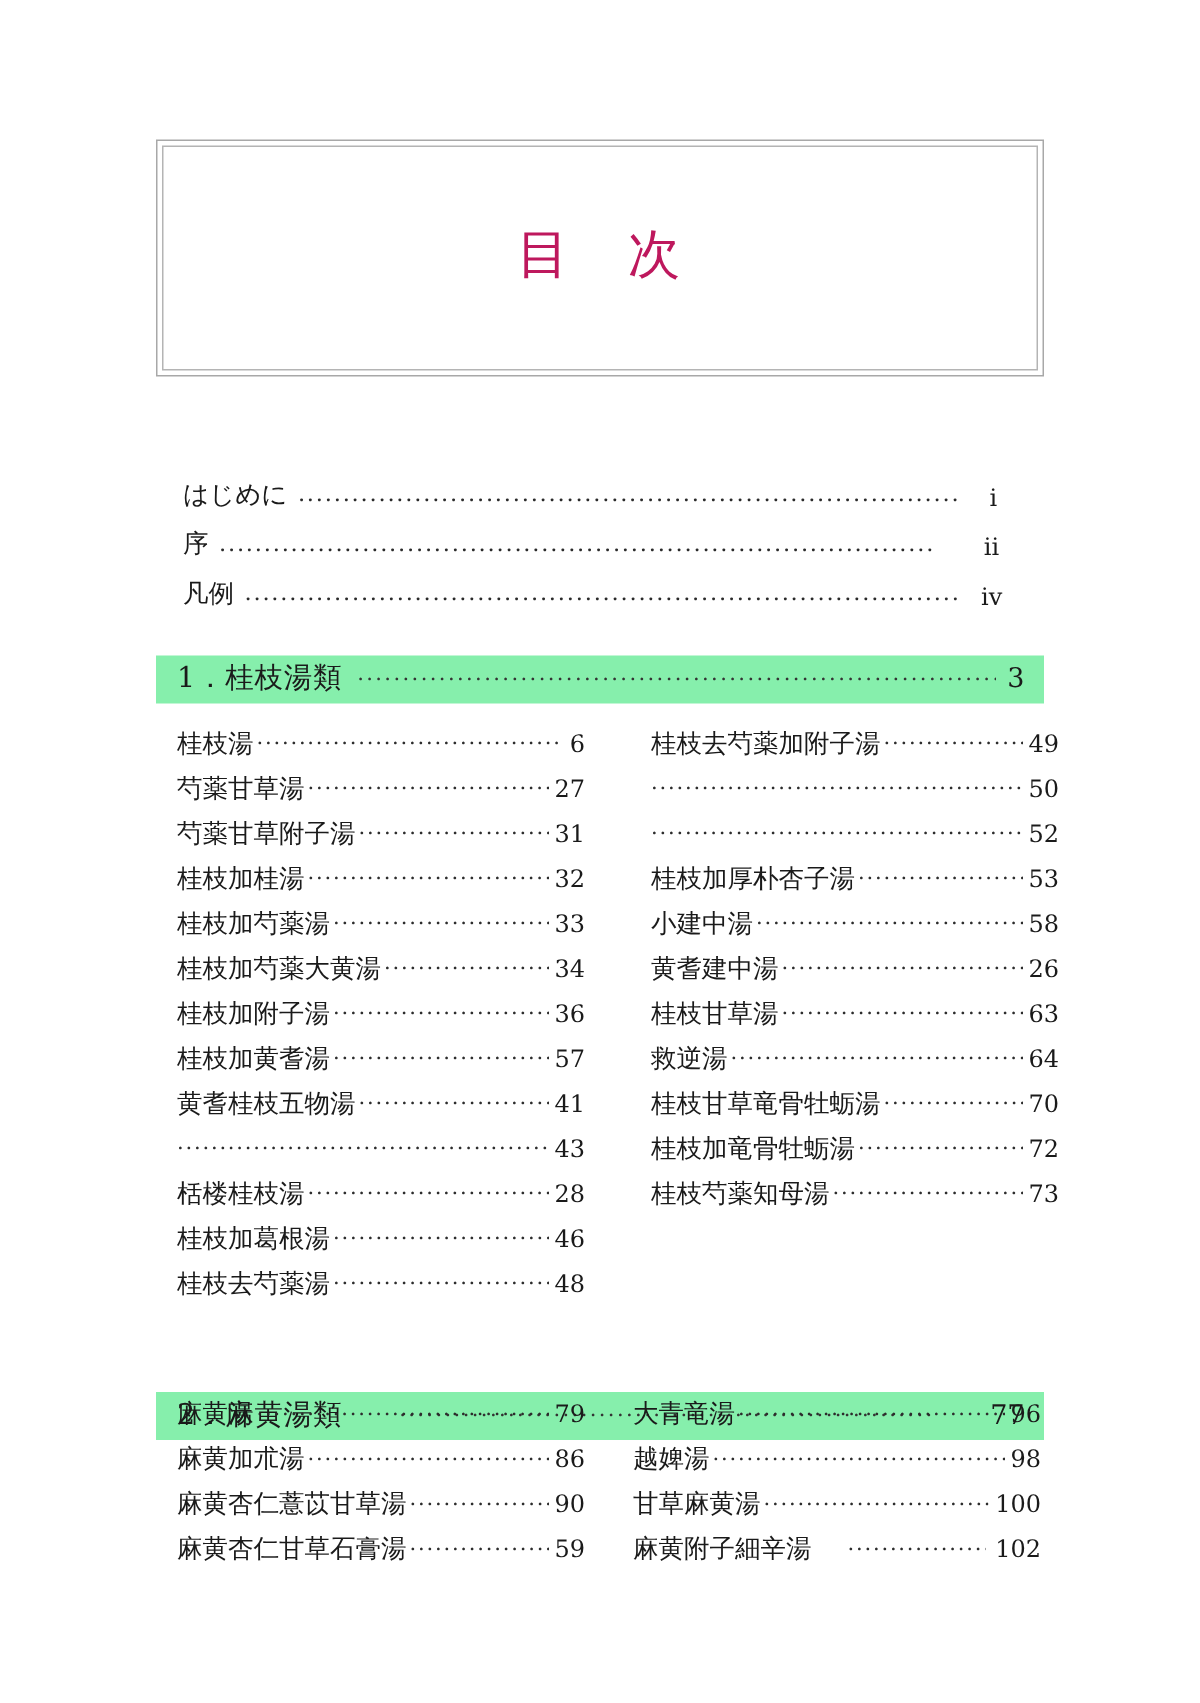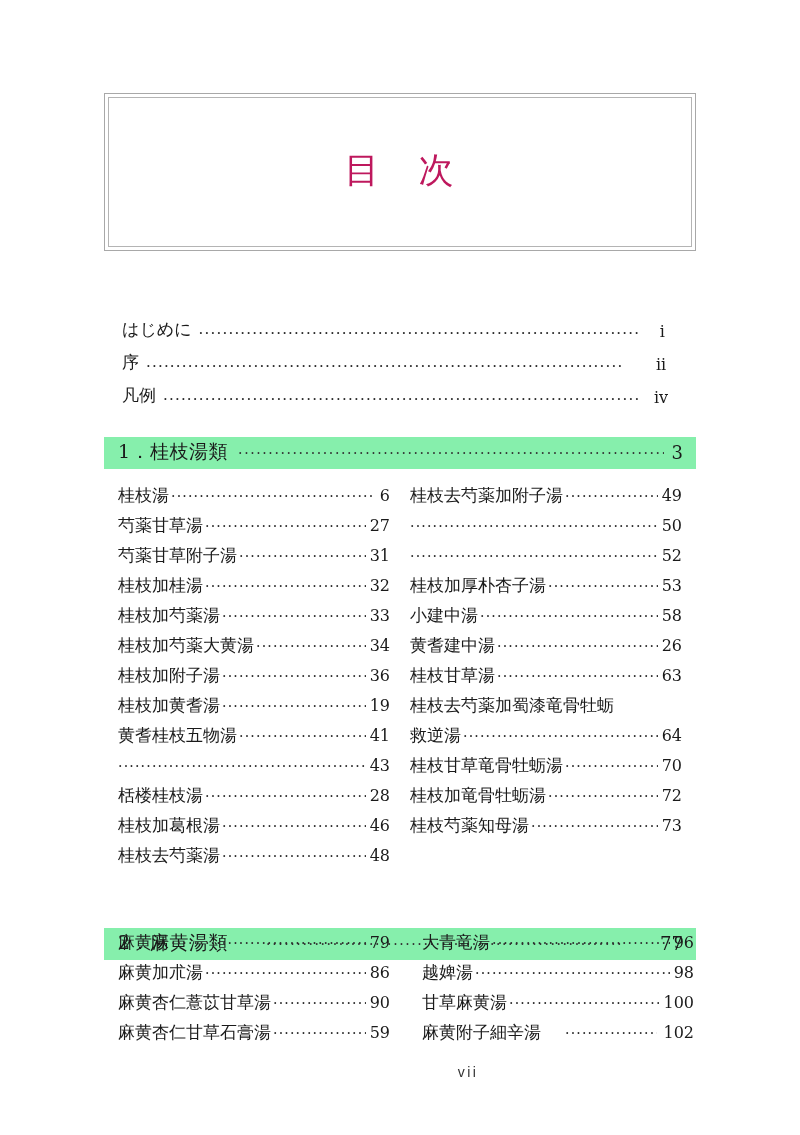--- a/index.html
+++ b/index.html
@@ -255,21 +255,21 @@
           <span class="entry-page">34</span>
         </div>
         <div class="entry">
           <span class="entry-label">桂枝加附子湯</span>
           <span class="entry-dots">................................................................................</span>
           <span class="entry-page">36</span>
         </div>
         <div class="entry">
           <span class="entry-label">桂枝加黄耆湯</span>
           <span class="entry-dots">................................................................................</span>
-          <span class="entry-page">19</span>
+          <span class="entry-page">57</span>
         </div>
         <div class="entry">
           <span class="entry-label">黄耆桂枝五物湯</span>
           <span class="entry-dots">................................................................................</span>
           <span class="entry-page">41</span>
         </div>
         <div class="entry">
           <span class="entry-dots">................................................................................</span>
           <span class="entry-page">43</span>
         </div>
@@ -282,21 +282,21 @@
           <span class="entry-label">桂枝加葛根湯</span>
           <span class="entry-dots">................................................................................</span>
           <span class="entry-page">46</span>
         </div>
         <div class="entry">
           <span class="entry-label">桂枝去芍薬湯</span>
           <span class="entry-dots">................................................................................</span>
           <span class="entry-page">48</span>
         </div>
       </div>
-      <div class="col" style="left: 410px; top: 480px;">
+      <div class="col" style="left: 434px; top: 480px;">
         <div class="entry">
           <span class="entry-label">桂枝去芍薬加附子湯</span>
           <span class="entry-dots">................................................................................</span>
           <span class="entry-page">49</span>
         </div>
         <div class="entry">
           <span class="entry-dots">................................................................................</span>
           <span class="entry-page">50</span>
         </div>
         <div class="entry">
@@ -315,25 +315,20 @@
         </div>
         <div class="entry">
           <span class="entry-label">黄耆建中湯</span>
           <span class="entry-dots">................................................................................</span>
           <span class="entry-page">26</span>
         </div>
         <div class="entry">
           <span class="entry-label">桂枝甘草湯</span>
           <span class="entry-dots">................................................................................</span>
           <span class="entry-page">63</span>
-        </div>
-        <div class="entry wrap-first">
-          <span class="entry-label">桂枝去芍薬加蜀漆竜骨牡蛎</span>
-          <span class="entry-dots">................................................................................</span>
-          <span class="entry-page"></span>
         </div>
         <div class="entry">
           <span class="entry-label">救逆湯</span>
           <span class="entry-dots">................................................................................</span>
           <span class="entry-page">64</span>
         </div>
         <div class="entry">
           <span class="entry-label">桂枝甘草竜骨牡蛎湯</span>
           <span class="entry-dots">................................................................................</span>
           <span class="entry-page">70</span>
@@ -393,15 +388,14 @@
           <span class="entry-page">100</span>
         </div>
         <div class="entry gap-lead">
           <span class="entry-label">麻黄附子細辛湯</span>
           <span class="entry-dots">................................................................................</span>
           <span class="entry-page">102</span>
         </div>
       </div>
     </div>
 
-  <div class="folio">vii</div>
 
 </div>
 
 </body></html>

